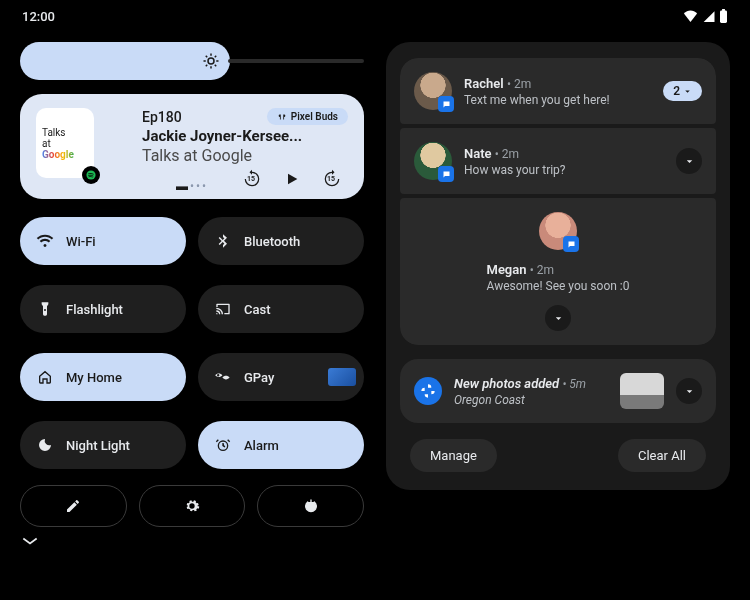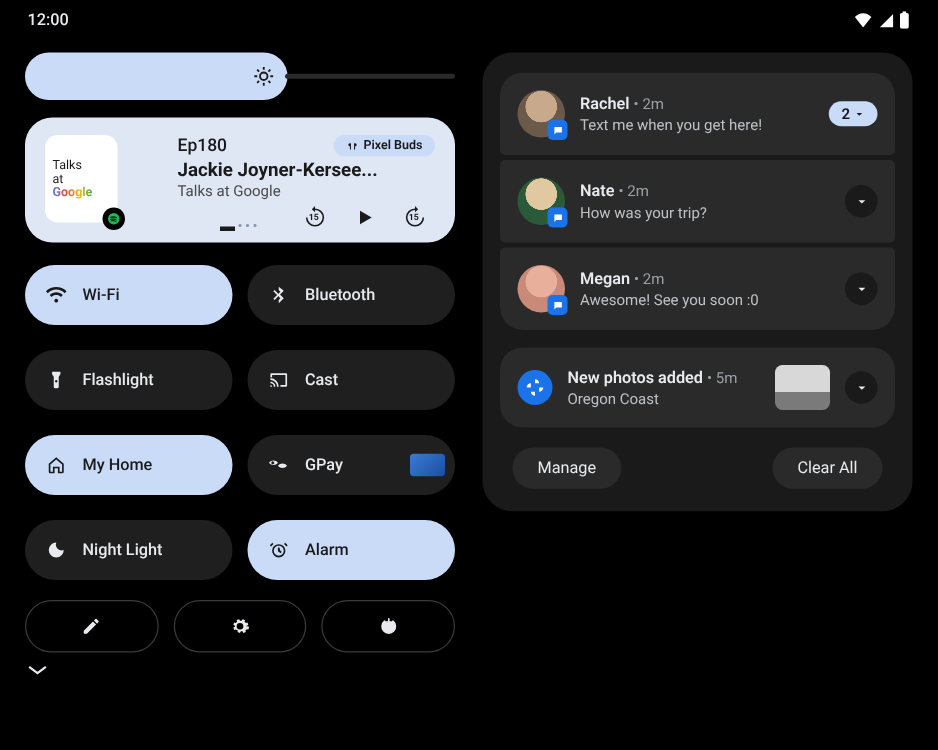--- a/index.html
+++ b/index.html
@@ -72,21 +72,21 @@
   .media-ep { font-size: 14px; font-weight: 500; }
   .device-chip {
     margin-left: auto;
     background: #c9dbf7;
     border-radius: 12px;
     padding: 3px 10px;
     font-size: 10px; font-weight: 600;
     display: flex; align-items: center; gap: 4px;
   }
   .media-main { font-size: 15px; font-weight: 700; margin-top: 2px; white-space: nowrap; overflow: hidden; text-overflow: ellipsis; }
-  .media-sub { font-size: 12px; color: #4a4a4a; margin-top: 1px; }
+  .media-sub { font-size: 16px; color: #4a4a4a; margin-top: 1px; }
   .media-ctrl { display: flex; justify-content: flex-end; gap: 22px; align-items: center; margin-top: 4px; padding-right: 6px; }
   .media-dots { text-align: center; margin-top: 6px; letter-spacing: 2px; color: #1a1a1a; font-size: 12px; }
   .media-dots .dim { color: #8a97ad; }
 
   
   .tiles {
     display: grid; grid-template-columns: 1fr 1fr; gap: 20px 12px;
     margin-bottom: 16px;
   }
   .tile {
@@ -131,21 +131,21 @@
     margin-bottom: 14px;
   }
   .notif {
     background: #2a2a2a;
     padding: 14px 14px;
     display: flex; align-items: center; gap: 12px;
     margin-bottom: 4px;
     border-radius: 4px;
   }
   .notif:first-child { border-top-left-radius: 18px; border-top-right-radius: 18px; }
-  .notif:last-child { margin-bottom: 0; border-bottom-left-radius: 18px; border-bottom-right-radius: 18px; }
+  .notif:last-child { margin-bottom: 0; border-bottom-left-radius: 18px; border-bottom-right-radius: 18px; flex-direction: column; }
   .avatar {
     width: 38px; height: 38px; border-radius: 50%;
     background: #555; position: relative; flex-shrink: 0;
     background: radial-gradient(circle at 50% 35%, #c9a98c 0 40%, #6b5a4a 41% 100%);
   }
   .avatar.n2 { background: radial-gradient(circle at 50% 35%, #e0c9a0 0 40%, #2a5a3a 41% 100%); }
   .avatar.n3 { background: radial-gradient(circle at 50% 35%, #e8b09a 0 40%, #c98a7a 41% 100%); }
   .app-badge {
     position: absolute; bottom: -2px; right: -2px;
     width: 16px; height: 16px; background: #1a73e8;
@@ -170,20 +170,21 @@
     flex-shrink: 0;
   }
 
   
   .notif-single {
     background: #2a2a2a;
     border-radius: 18px;
     padding: 14px;
     display: flex; align-items: center; gap: 12px;
     margin-bottom: 16px;
+    font-style: italic;
   }
   .photos-ico {
     width: 28px; height: 28px; border-radius: 50%;
     background: #1a73e8; flex-shrink: 0;
     display: flex; align-items: center; justify-content: center;
   }
   .thumb {
     width: 44px; height: 36px; border-radius: 6px;
     background: linear-gradient(180deg,#d8d8d8 0 60%, #7a7a7a 60% 100%);
     flex-shrink: 0;

